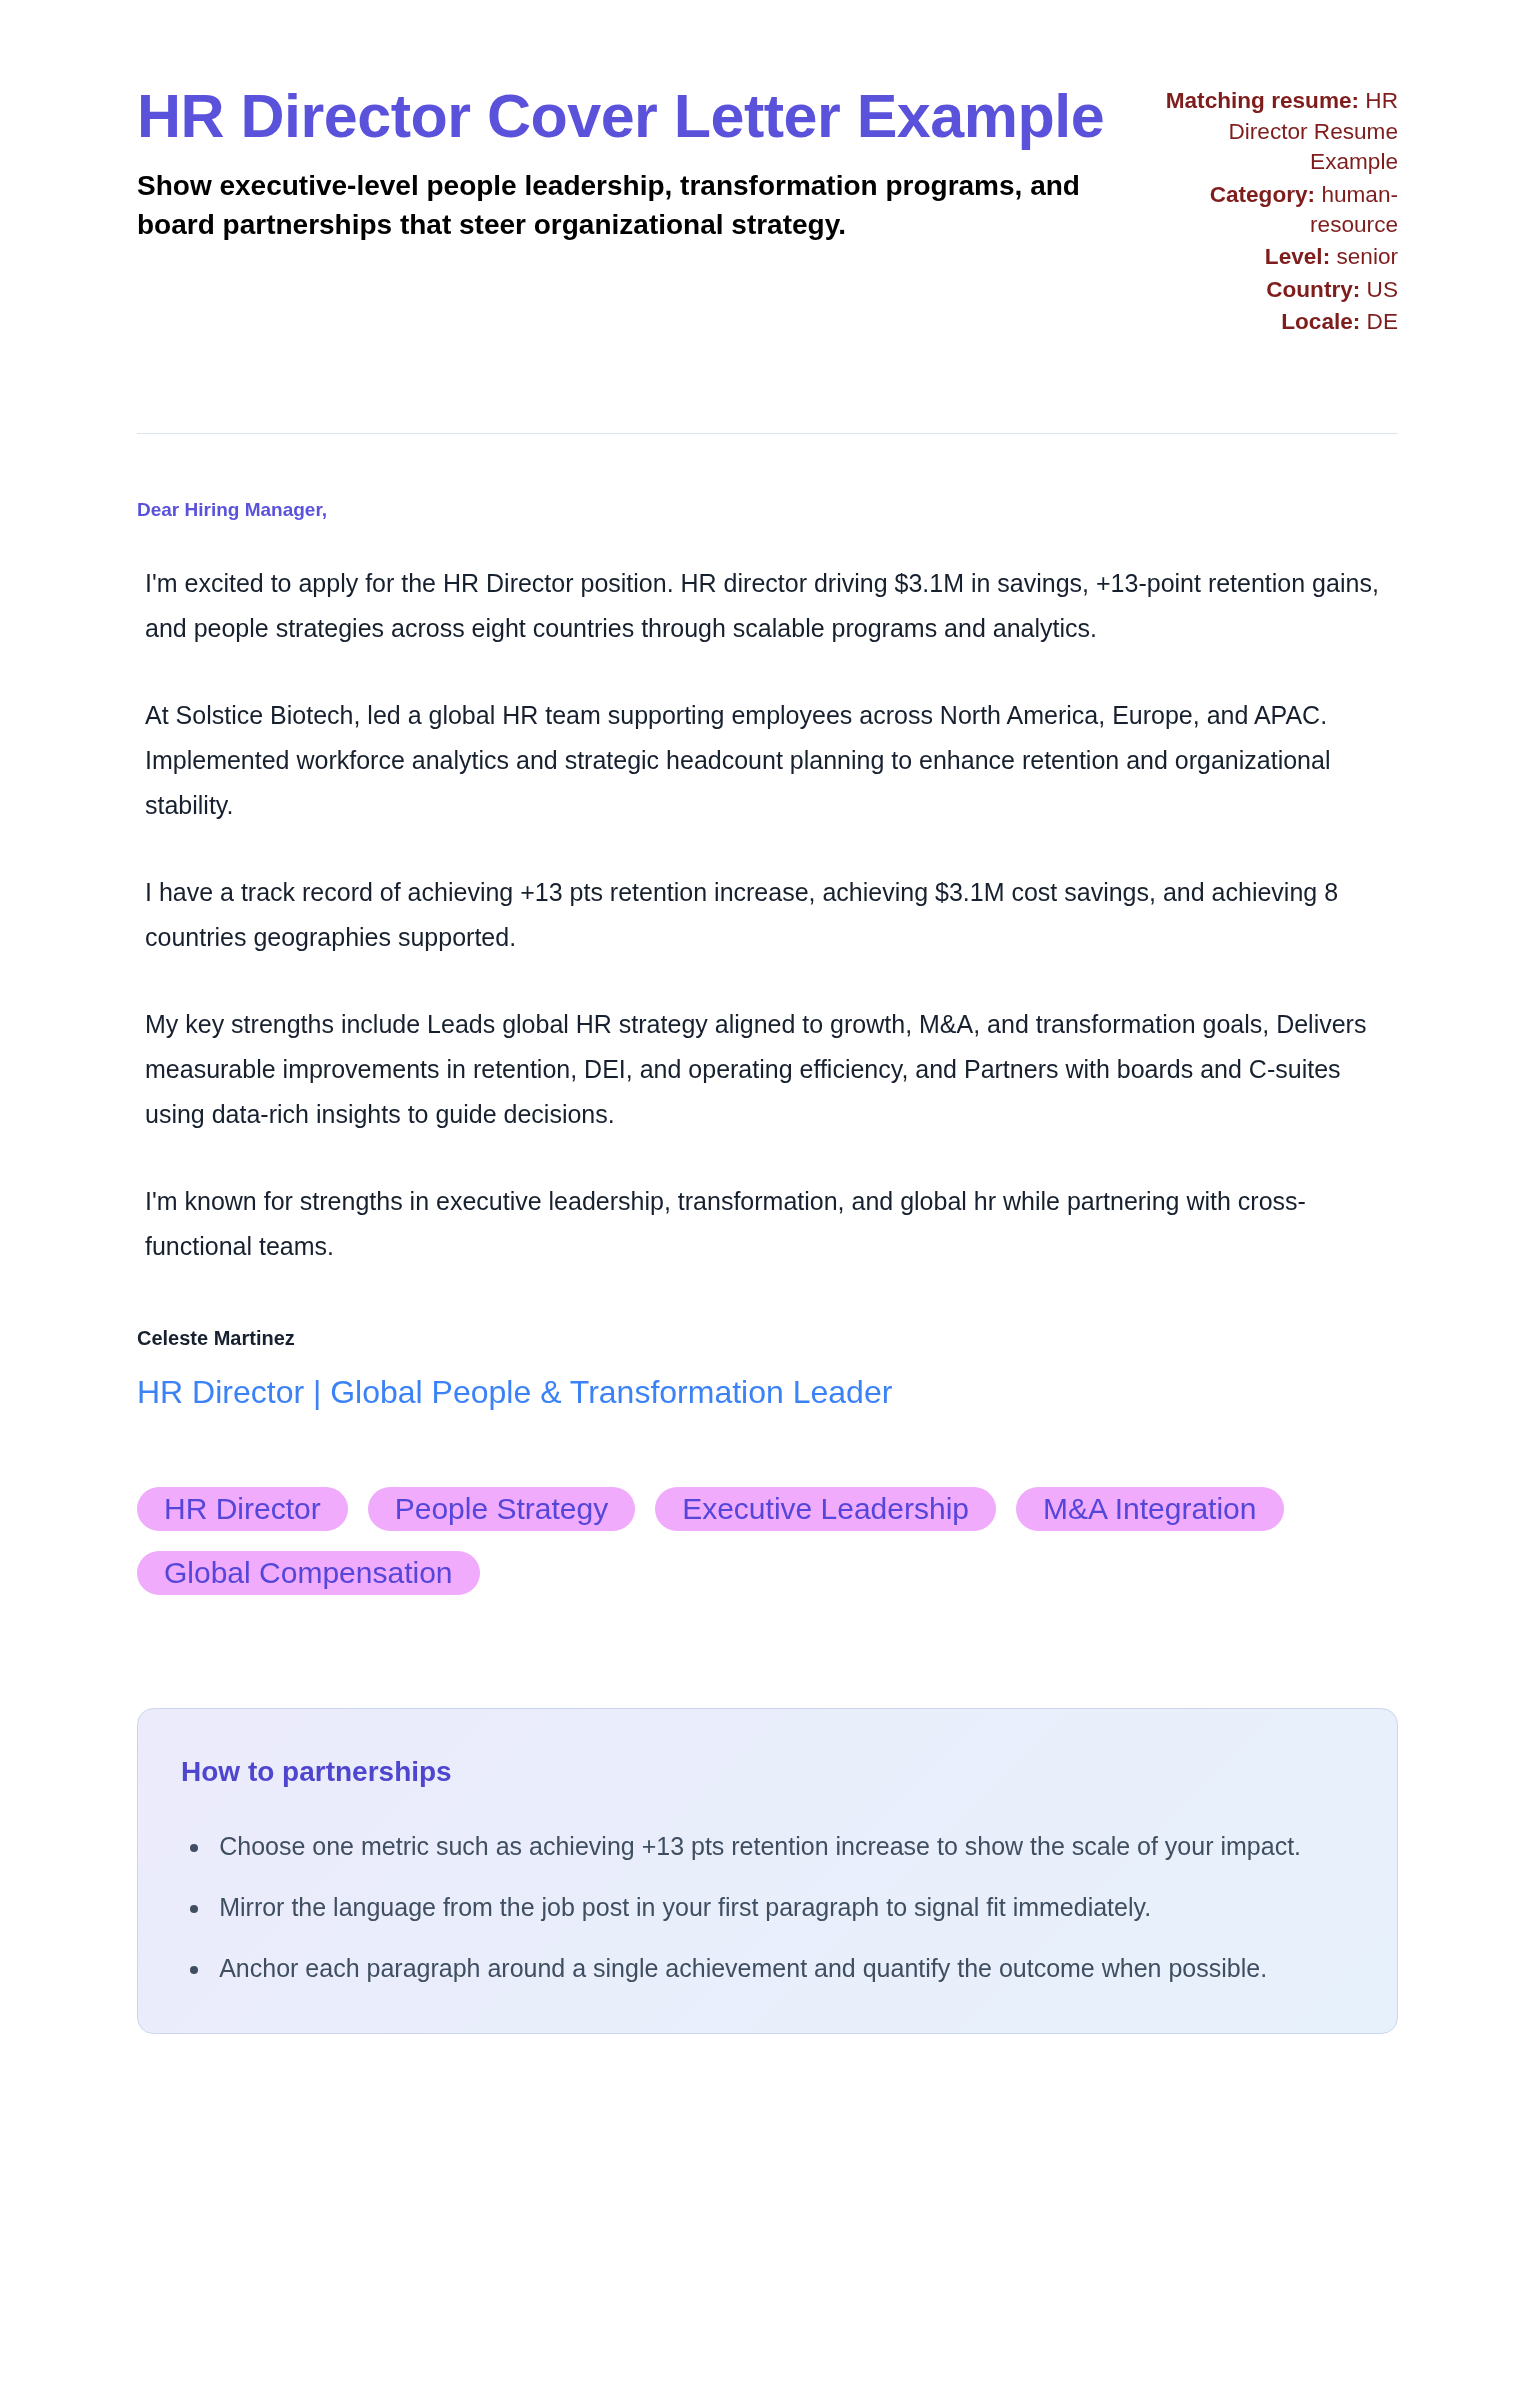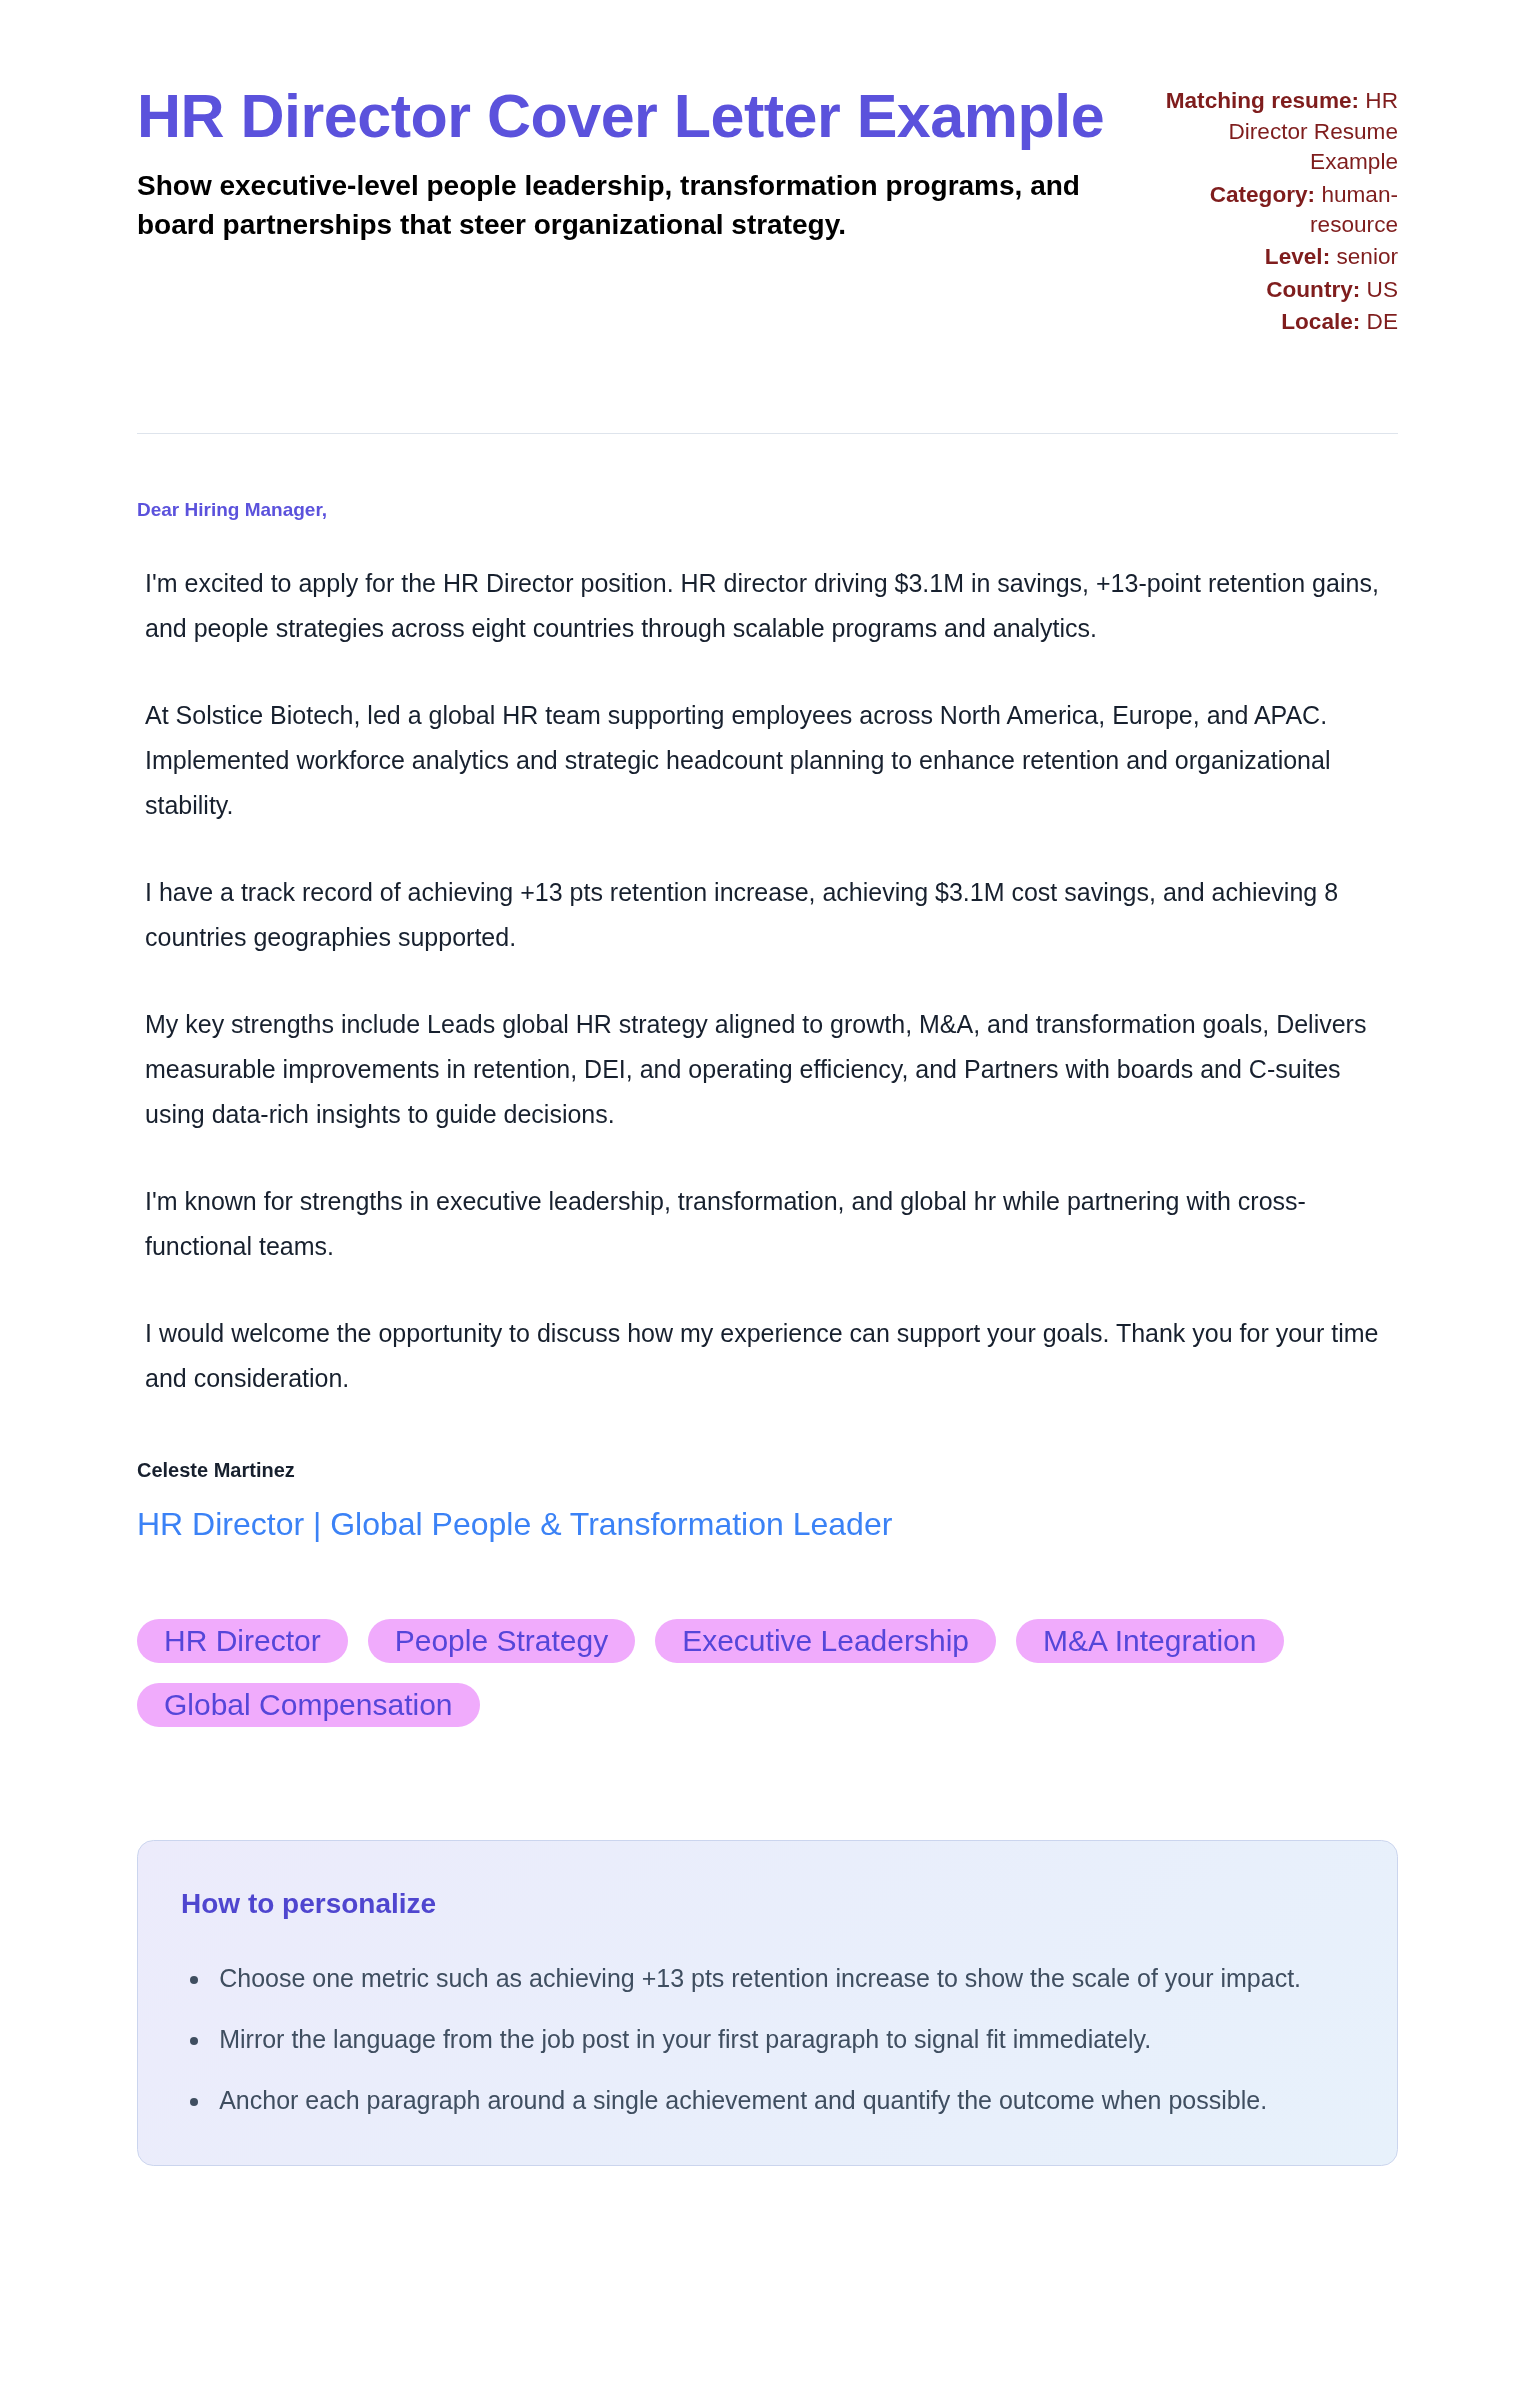--- a/index.html
+++ b/index.html
@@ -149,41 +149,40 @@
       <p>I'm excited to apply for the HR Director position. HR director driving $3.1M in savings, +13-point retention gains, and people strategies across eight countries through scalable programs and analytics.</p>
 
       <p>At Solstice Biotech, led a global HR team supporting employees across North America, Europe, and APAC. Implemented workforce analytics and strategic headcount planning to enhance retention and organizational stability.</p>
 
       <p>I have a track record of achieving +13 pts retention increase, achieving $3.1M cost savings, and achieving 8 countries geographies supported.</p>
 
       <p>My key strengths include Leads global HR strategy aligned to growth, M&amp;A, and transformation goals, Delivers measurable improvements in retention, DEI, and operating efficiency, and Partners with boards and C-suites using data-rich insights to guide decisions.</p>
 
       <p>I'm known for strengths in executive leadership, transformation, and global hr while partnering with cross-functional teams.</p>
 
-      <p>I would welcome the opportunity to discuss how my experience can support your goals. Thank you for your time and consideration.</p>
     </div>
 
   <div class="signature-name">Celeste Martinez</div>
   <div class="signature-title">HR Director | Global People &amp; Transformation Leader</div>
 
   <div class="tags">
 
       <span class="tag-pill">HR Director</span>
 
       <span class="tag-pill">People Strategy</span>
 
       <span class="tag-pill">Executive Leadership</span>
 
       <span class="tag-pill">M&amp;A Integration</span>
 
       <span class="tag-pill">Global Compensation</span>
     </div>
 
   <div class="personalize-box">
-    <div class="personalize-heading">How to personalize</div>
+    <div class="personalize-heading">How to partnerships</div>
     <ul class="personalize-list">
 
         <li>Choose one metric such as achieving +13 pts retention increase to show the scale of your impact.</li>
 
         <li>Mirror the language from the job post in your first paragraph to signal fit immediately.</li>
 
         <li>Anchor each paragraph around a single achievement and quantify the outcome when possible.</li>
       </ul>
   </div>
 

